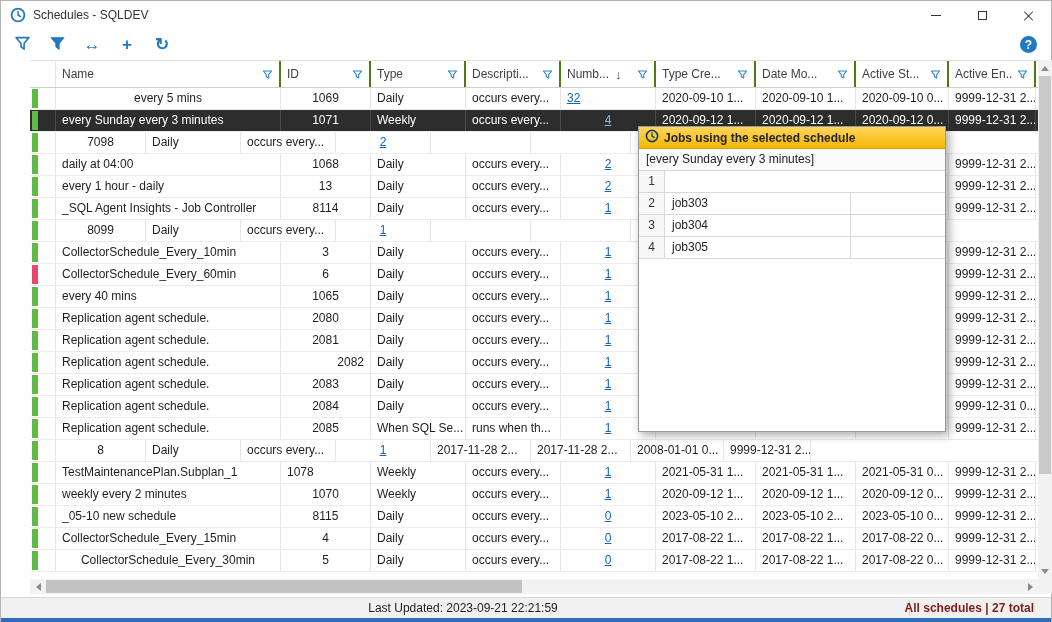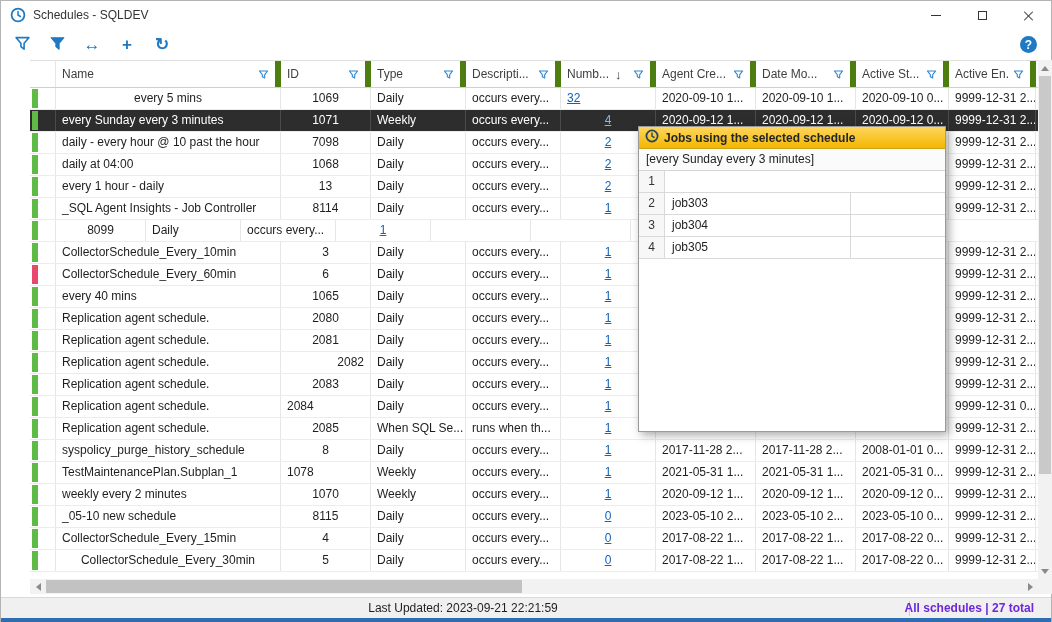--- a/index.html
+++ b/index.html
@@ -29,21 +29,21 @@
 
   
   .toolbar { position: absolute; top: 28px; left: 0; right: 0; height: 31px; display: flex; align-items: center; padding-left: 10px; gap: 13px; background: #fff; }
   .tbtn { display: flex; align-items: center; justify-content: center; width: 22px; height: 22px; cursor: pointer; }
   .tbtn .glyph { color: var(--accent, #1e7ac4); font-weight: bold; font-size: 17px; line-height: 1; }
   .help-btn { margin-left: auto; margin-right: 14px; width: 17px; height: 17px; border-radius: 50%; background: var(--accent, #1e7ac4); color: #fff; font-weight: bold; font-size: 12px; display: flex; align-items: center; justify-content: center; cursor: pointer; }
 
   
   .grid { position: absolute; top: 59px; left: 29px; width: 1008px; background: #fff; }
   .grid-header { display: flex; height: 28px; border-top: 1px solid #e0e0e0; border-bottom: 1px solid #cfcfcf; background: #fff; }
-  .head-cell { display: flex; align-items: center; padding: 0 6px; border-right: 6px solid #4d7c0f; color: #3f3f3f; overflow: hidden; white-space: nowrap; }
+  .head-cell { display: flex; align-items: center; padding: 0 6px; border-right: 2px solid #4d7c0f; color: #3f3f3f; overflow: hidden; white-space: nowrap; }
   .head-cell .hlabel { overflow: hidden; }
   .head-cell .funnel { margin-left: auto; display: flex; padding-left: 4px; }
   .sort-arrow { margin-left: 6px; color: #444; font-size: 13px; }
   .grid-row { display: flex; height: 22px; border-bottom: 1px solid #ececec; background: #fff; }
   .grid-row .cell { line-height: 21px; padding: 0 6px; border-right: 1px solid #e6e6e6; overflow: hidden; white-space: nowrap; }
   .ind-cell { width: 26px; min-width: 26px; position: relative; padding: 0 !important; border-right: 1px solid #e6e6e6; }
   .strip { position: absolute; left: 2px; top: 1px; bottom: 1px; width: 6px; }
   .strip.green { background: var(--indicator-green, #5fbb46); }
   .strip.red   { background: var(--indicator-red, #e8486d); }
   .grid-row.selected { background: var(--selected-bg, #2d2d2d); color: #fff; }
@@ -71,21 +71,21 @@
   .popup-header { height: 22px; display: flex; align-items: center; gap: 5px; padding: 0 6px; background: linear-gradient(to bottom, var(--popup-header-from, #ffd65e), var(--popup-header-to, #f3b700)); border-bottom: 1px solid #cda41c; font-weight: bold; color: #262626; }
   .popup-subtitle { height: 22px; line-height: 21px; padding: 0 7px; border-bottom: 1px solid #d5d5d5; background: #fbfbfb; color: #222; }
   .job-row { display: flex; height: 22px; border-bottom: 1px solid #d9d9d9; background: #fff; }
   .job-num { width: 26px; min-width: 26px; border-right: 1px solid #d9d9d9; text-align: center; line-height: 21px; background: #f7f7f7; color: #333; }
   .job-name { width: 186px; border-right: 1px solid #d9d9d9; line-height: 21px; padding: 0 7px; overflow: hidden; white-space: nowrap; }
 
   
   .statusbar { position: absolute; left: 0; right: 0; top: 596px; height: 22px; background: #f0f0f0; border-top: 1px solid #d9d9d9; }
   .status-center { position: absolute; left: 462px; transform: translateX(-50%); line-height: 21px; color: #1e1e1e; white-space: nowrap; }
   .status-divider { position: absolute; left: 908px; top: 3px; bottom: 3px; width: 1px; background: #cccccc; }
-  .status-right { position: absolute; right: 17px; line-height: 21px; color: #6d28d9; font-weight: bold; white-space: nowrap; }
+  .status-right { position: absolute; right: 17px; line-height: 21px; color: #7f1d1d; font-weight: bold; white-space: nowrap; }
 
   .bottom-strip { position: absolute; left: 0; right: 0; top: 617px; height: 5px; background: #2e6db4; }
 </style>
 </head>
 <body>
 
 <div class="window">
 
   <div class="titlebar">
     <span class="title-icon">
@@ -173,21 +173,21 @@
         <div class="head-cell" style="width:95px;min-width:95px">
           <span class="hlabel">Numb...</span>
           <span class="sort-arrow">↓</span>
           <span class="funnel">
             <svg width="11" height="11" viewBox="0 0 12 12">
               <path d="M1.5 2.2h9L7.3 6.2v3.6L4.7 8.4V6.2z" fill="none" stroke="#2e86d1" stroke-width="1.2" stroke-linejoin="round"></path>
             </svg>
           </span>
         </div>
         <div class="head-cell" style="width:100px;min-width:100px">
-          <span class="hlabel">Agent Cre...</span>
+          <span class="hlabel">Type Cre...</span>
           <span class="funnel">
             <svg width="11" height="11" viewBox="0 0 12 12">
               <path d="M1.5 2.2h9L7.3 6.2v3.6L4.7 8.4V6.2z" fill="none" stroke="#2e86d1" stroke-width="1.2" stroke-linejoin="round"></path>
             </svg>
           </span>
         </div>
         <div class="head-cell" style="width:100px;min-width:100px">
           <span class="hlabel">Date Mo...</span>
           <span class="funnel">
             <svg width="11" height="11" viewBox="0 0 12 12">
@@ -238,21 +238,20 @@
           <div class="cell" style="width:95px;min-width:95px;text-align:center"><a class="numlink">4</a></div>
           <div class="cell" style="width:100px;min-width:100px;text-align:left">2020-09-12 1...</div>
           <div class="cell" style="width:100px;min-width:100px;text-align:left">2020-09-12 1...</div>
           <div class="cell" style="width:93px;min-width:93px;text-align:left">2020-09-12 0...</div>
           <div class="cell" style="width:87px;min-width:87px;text-align:left">9999-12-31 2...</div>
         </div>
         <div class="grid-row">
           <div class="cell ind-cell">
             <span class="strip green"></span>
           </div>
-          <div class="cell" style="width:225px;min-width:225px;text-align:left">daily - every hour @ 10 past the hour</div>
           <div class="cell" style="width:90px;min-width:90px;text-align:center">7098</div>
           <div class="cell" style="width:95px;min-width:95px;text-align:left">Daily</div>
           <div class="cell" style="width:95px;min-width:95px;text-align:left">occurs every...</div>
           <div class="cell" style="width:95px;min-width:95px;text-align:center"><a class="numlink">2</a></div>
           <div class="cell" style="width:100px;min-width:100px;text-align:left"></div>
           <div class="cell" style="width:100px;min-width:100px;text-align:left"></div>
           <div class="cell" style="width:93px;min-width:93px;text-align:left"></div>
           <div class="cell" style="width:87px;min-width:87px;text-align:left">9999-12-31 2...</div>
         </div>
         <div class="grid-row">
@@ -406,21 +405,21 @@
           <div class="cell" style="width:100px;min-width:100px;text-align:left"></div>
           <div class="cell" style="width:100px;min-width:100px;text-align:left"></div>
           <div class="cell" style="width:93px;min-width:93px;text-align:left"></div>
           <div class="cell" style="width:87px;min-width:87px;text-align:left">9999-12-31 2...</div>
         </div>
         <div class="grid-row">
           <div class="cell ind-cell">
             <span class="strip green"></span>
           </div>
           <div class="cell" style="width:225px;min-width:225px;text-align:left">Replication agent schedule.</div>
-          <div class="cell" style="width:90px;min-width:90px;text-align:left">2084</div>
+          <div class="cell" style="width:90px;min-width:90px;text-align:center">2084</div>
           <div class="cell" style="width:95px;min-width:95px;text-align:left">Daily</div>
           <div class="cell" style="width:95px;min-width:95px;text-align:left">occurs every...</div>
           <div class="cell" style="width:95px;min-width:95px;text-align:center"><a class="numlink">1</a></div>
           <div class="cell" style="width:100px;min-width:100px;text-align:left"></div>
           <div class="cell" style="width:100px;min-width:100px;text-align:left"></div>
           <div class="cell" style="width:93px;min-width:93px;text-align:left"></div>
           <div class="cell" style="width:87px;min-width:87px;text-align:left">9999-12-31 0...</div>
         </div>
         <div class="grid-row">
           <div class="cell ind-cell">
@@ -433,21 +432,20 @@
           <div class="cell" style="width:95px;min-width:95px;text-align:center"><a class="numlink">1</a></div>
           <div class="cell" style="width:100px;min-width:100px;text-align:left">2022-11-12 ...</div>
           <div class="cell" style="width:100px;min-width:100px;text-align:left">2022-11-12 ...</div>
           <div class="cell" style="width:93px;min-width:93px;text-align:left">2022-11-12 ...</div>
           <div class="cell" style="width:87px;min-width:87px;text-align:left">9999-12-31 2...</div>
         </div>
         <div class="grid-row">
           <div class="cell ind-cell">
             <span class="strip green"></span>
           </div>
-          <div class="cell" style="width:225px;min-width:225px;text-align:left">syspolicy_purge_history_schedule</div>
           <div class="cell" style="width:90px;min-width:90px;text-align:center">8</div>
           <div class="cell" style="width:95px;min-width:95px;text-align:left">Daily</div>
           <div class="cell" style="width:95px;min-width:95px;text-align:left">occurs every...</div>
           <div class="cell" style="width:95px;min-width:95px;text-align:center"><a class="numlink">1</a></div>
           <div class="cell" style="width:100px;min-width:100px;text-align:left">2017-11-28 2...</div>
           <div class="cell" style="width:100px;min-width:100px;text-align:left">2017-11-28 2...</div>
           <div class="cell" style="width:93px;min-width:93px;text-align:left">2008-01-01 0...</div>
           <div class="cell" style="width:87px;min-width:87px;text-align:left">9999-12-31 2...</div>
         </div>
         <div class="grid-row">

